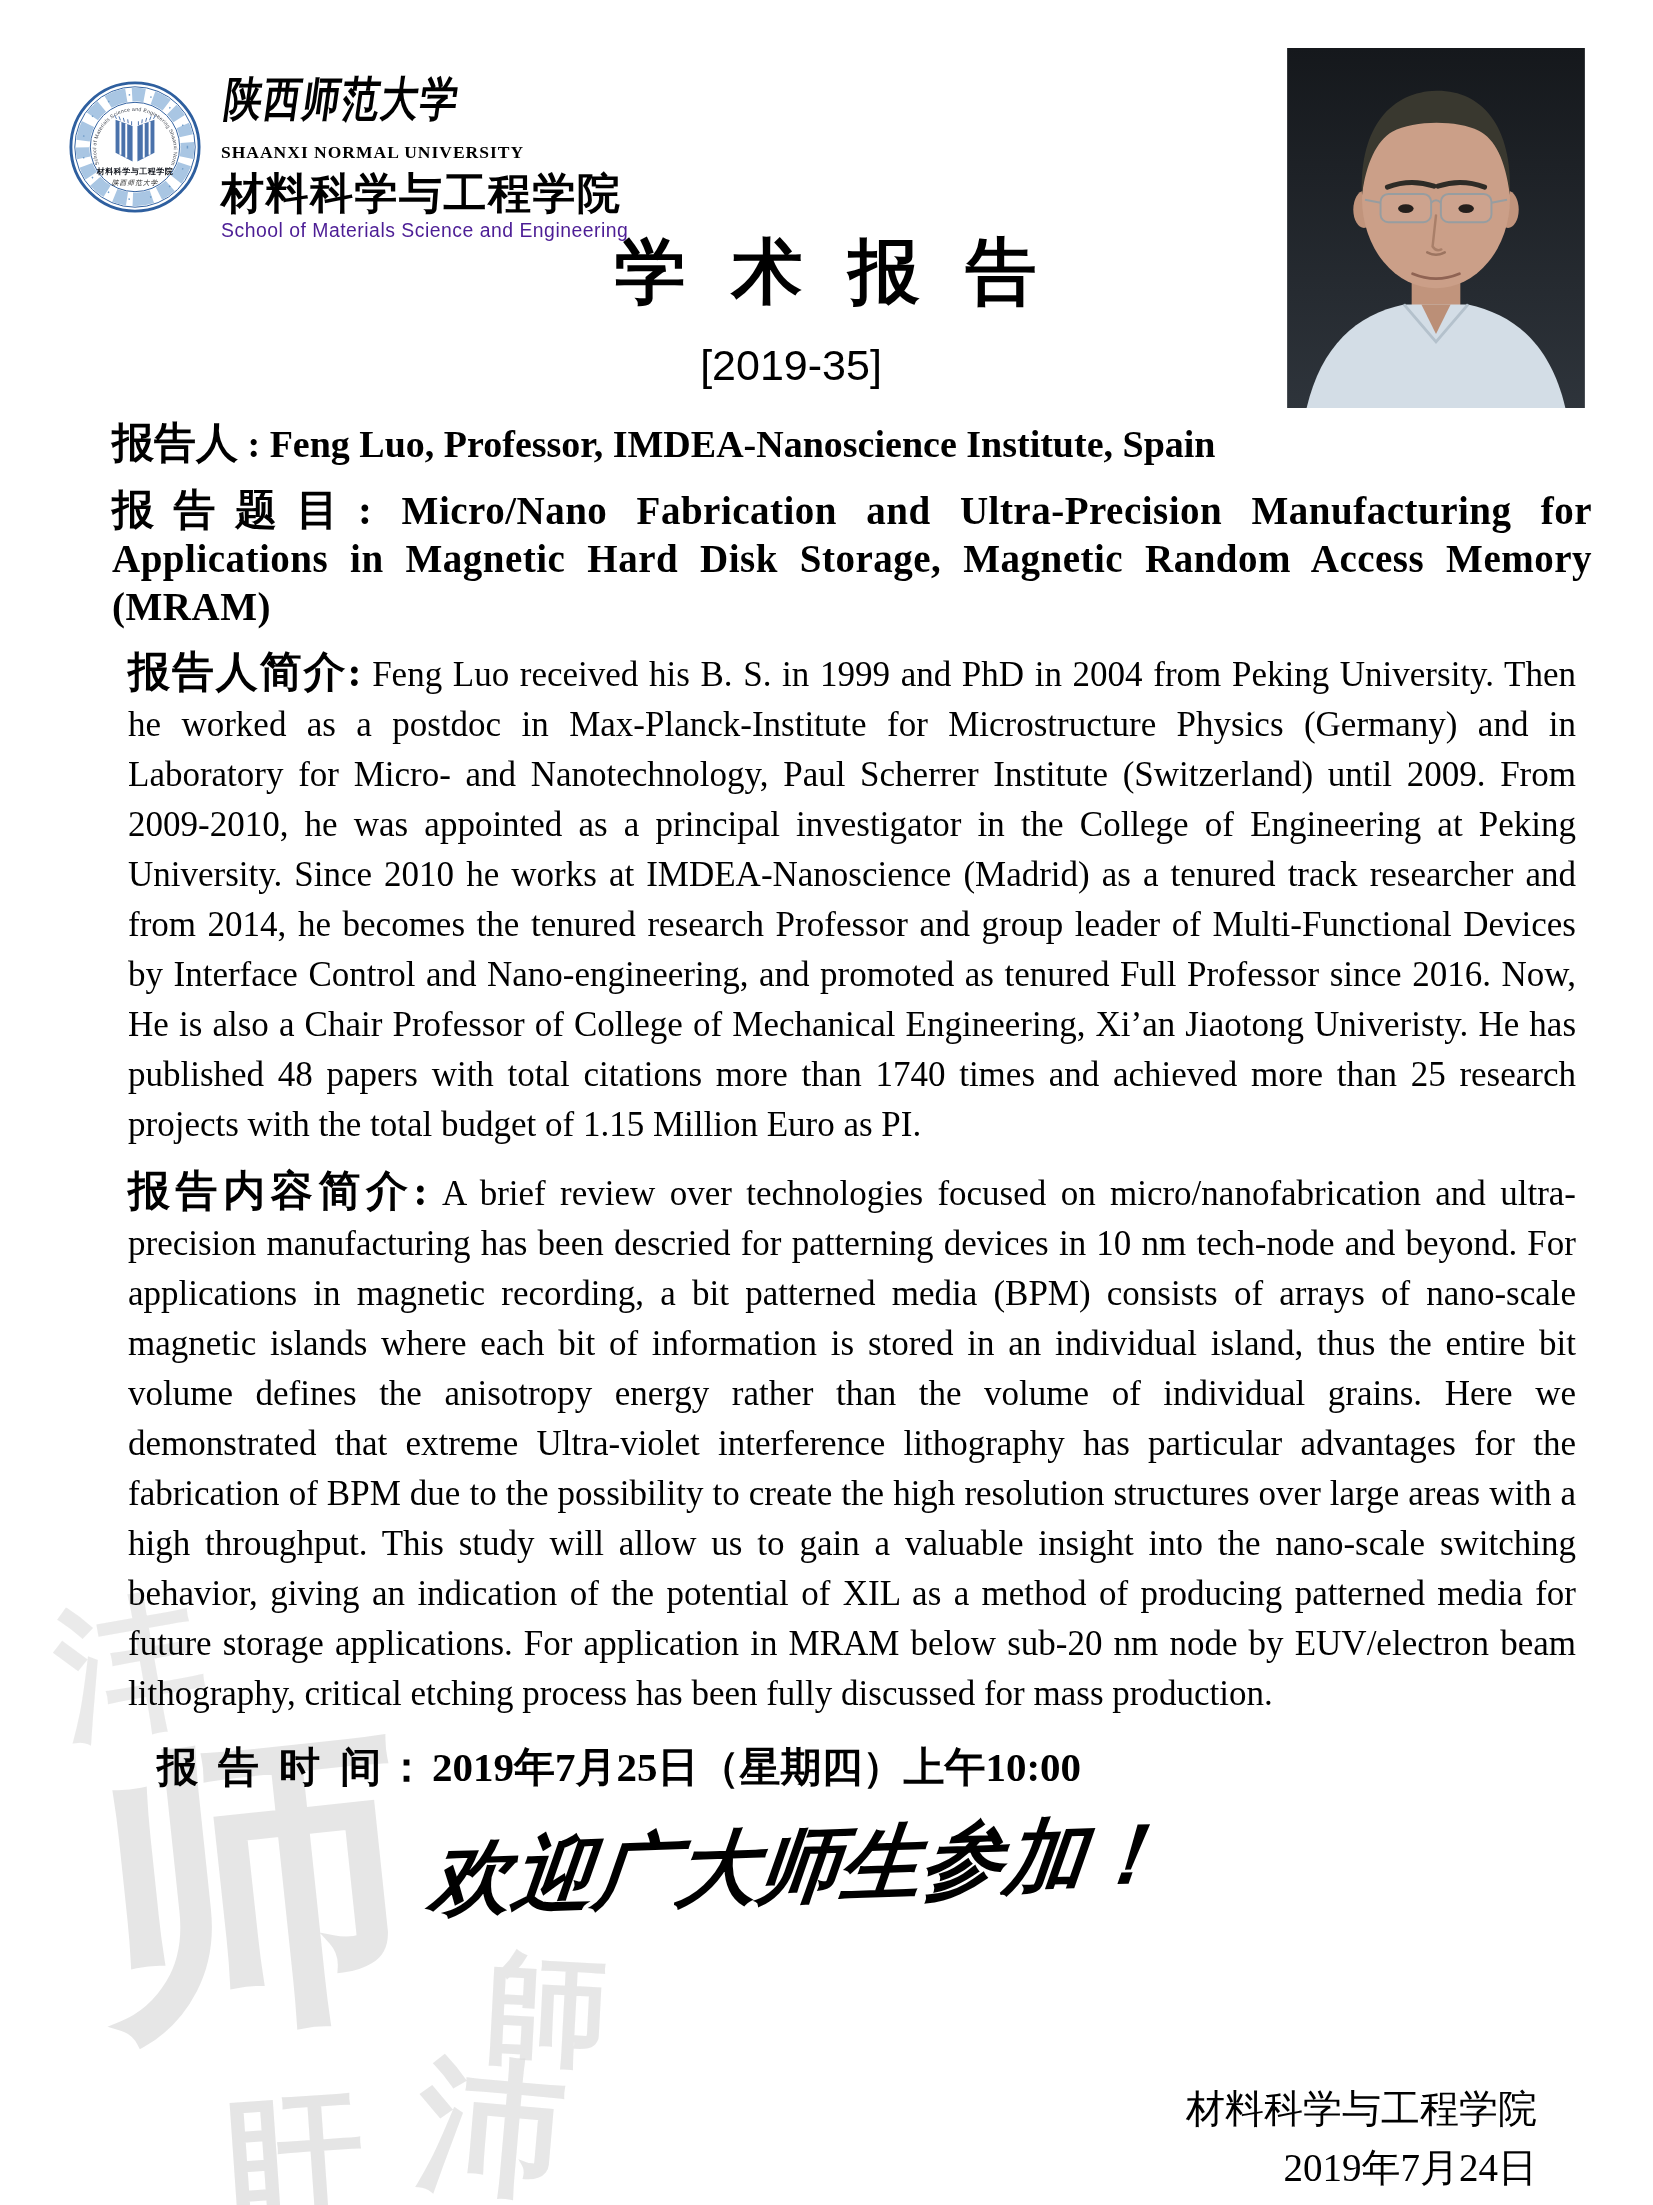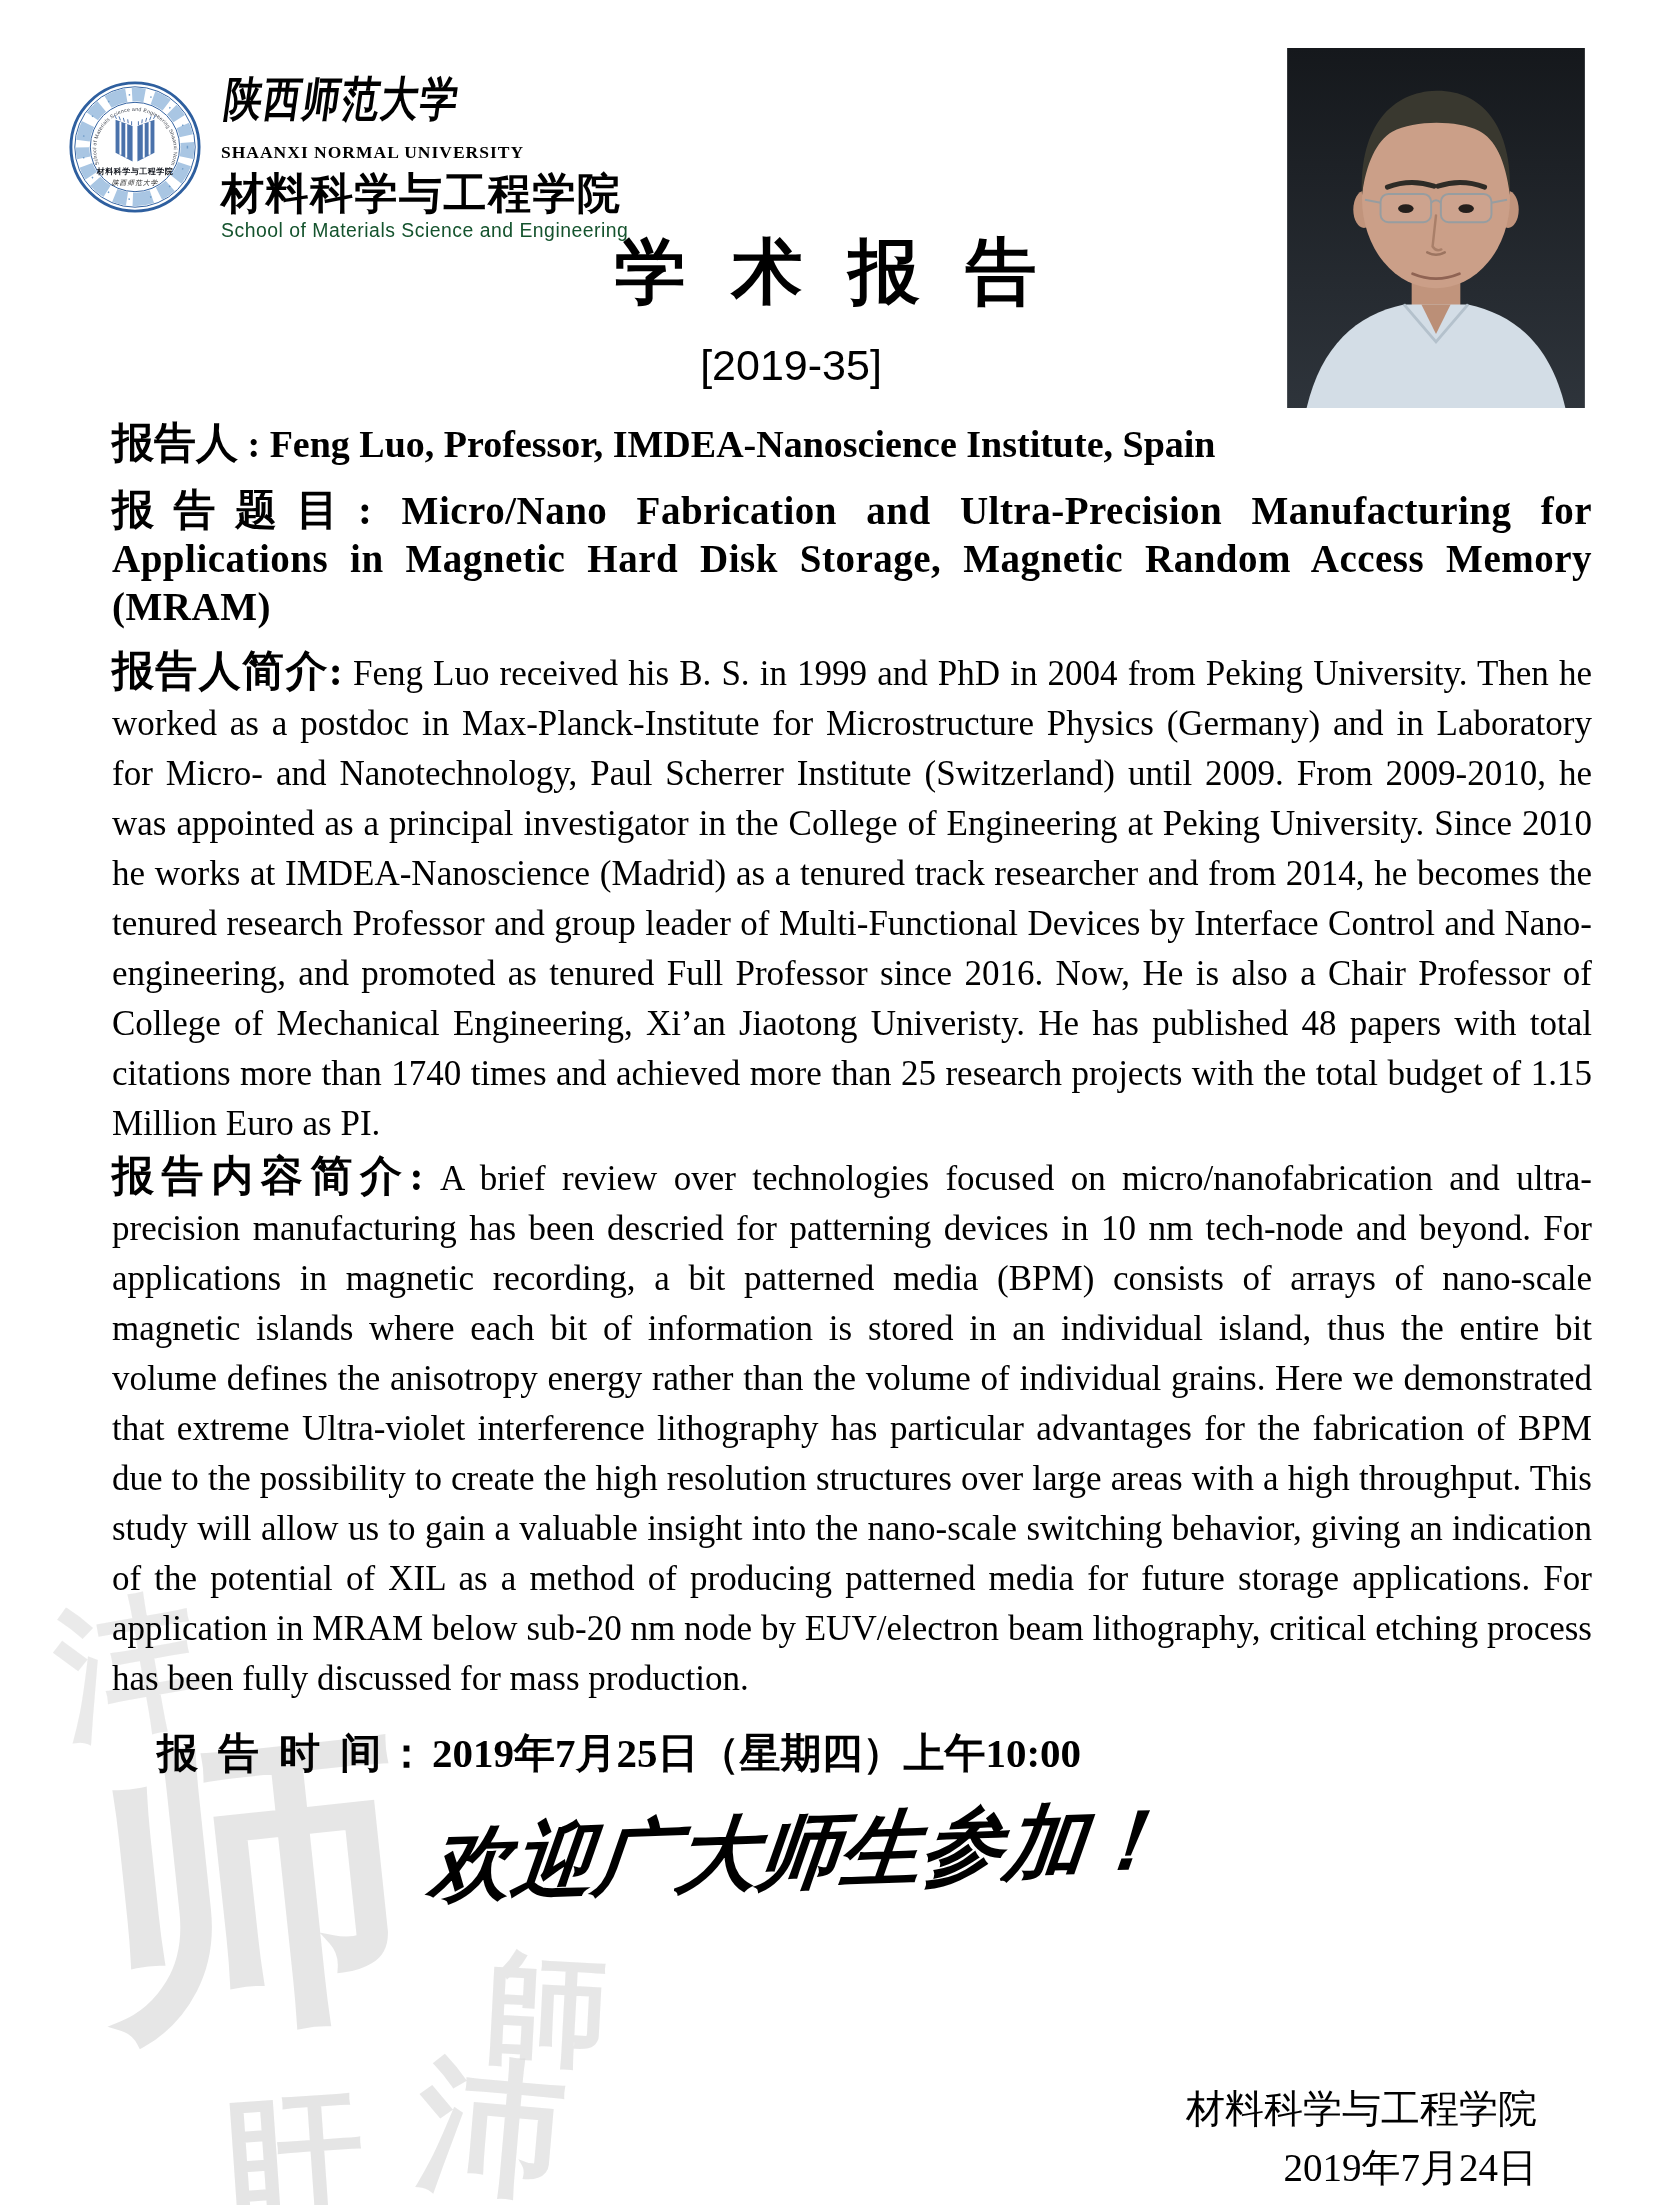--- a/index.html
+++ b/index.html
@@ -16,37 +16,37 @@
 
   
   .seal{position:absolute;left:68px;top:80px;width:134px;height:134px;z-index:1;}
   .header-text{position:absolute;left:221px;top:73px;width:418px;z-index:1;}
   .univ-cn{display:inline-block;font-size:47px;font-weight:700;letter-spacing:1.9px;
            transform:skewX(-8deg) scaleX(.80);transform-origin:left bottom;line-height:53px;}
   .univ-en{font-weight:700;font-size:17.5px;letter-spacing:1px;margin-top:16px;}
   .school-cn{font-family:"Liberation Sans","DejaVu Sans",sans-serif;font-weight:700;
              font-size:43px;letter-spacing:1.5px;margin-top:6.8px;line-height:47px;}
   .school-en{font-family:"Liberation Sans","DejaVu Sans",sans-serif;font-size:19.4px;
-             color:#14532d;margin-top:1.9px;letter-spacing:0.5px;}
+             color:#4c1d95;margin-top:1.9px;letter-spacing:0.5px;}
   .photo{position:absolute;left:1287px;top:48px;width:298px;height:360px;z-index:1;}
 
   
   .title{position:absolute;left:0;top:220px;width:100%;text-align:center;z-index:1;
          font-size:71px;font-weight:700;line-height:105px;word-spacing:22.4px;letter-spacing:2.9px;}
   .number{position:absolute;left:0;top:341px;width:100%;text-align:center;z-index:1;
           font-family:"Liberation Sans","DejaVu Sans",sans-serif;font-size:43px;
           transform:translateX(-36px);}
 
   
   .content{position:absolute;left:112px;top:417px;width:1480px;z-index:1;}
   .speaker-line{margin:0 0 15px 0;font-size:38px;font-weight:700;line-height:53px;}
   .talk-title{margin:0 0 14.6px 0;font-size:39px;font-weight:700;line-height:48px;
               text-align:justify;letter-spacing:0.5px;}
   .plabel{font-size:42px;font-weight:700;}
-  .para{margin:0;font-size:35px;line-height:50px;text-align:justify;}
+  .para{margin:16px;font-size:35px;line-height:50px;text-align:justify;}
   .para.abstract{margin-top:2.9px;margin-bottom:19.4px;}
   .sched{margin:0 0 25px 0;padding-left:45px;font-size:41px;font-weight:700;line-height:58px;}
   .sched .cnlabel{letter-spacing:4.9px;}
   .welcome-wrap{text-align:center;margin-top:13.6px;}
   .welcome{display:inline-block;font-size:82px;font-weight:700;font-style:italic;
            transform:translateX(-53px) rotate(-2deg) skewX(-8deg);line-height:92px;}
 
   
   .footer{position:absolute;right:117px;top:2079px;text-align:right;z-index:1;
           font-size:39px;line-height:59px;}

